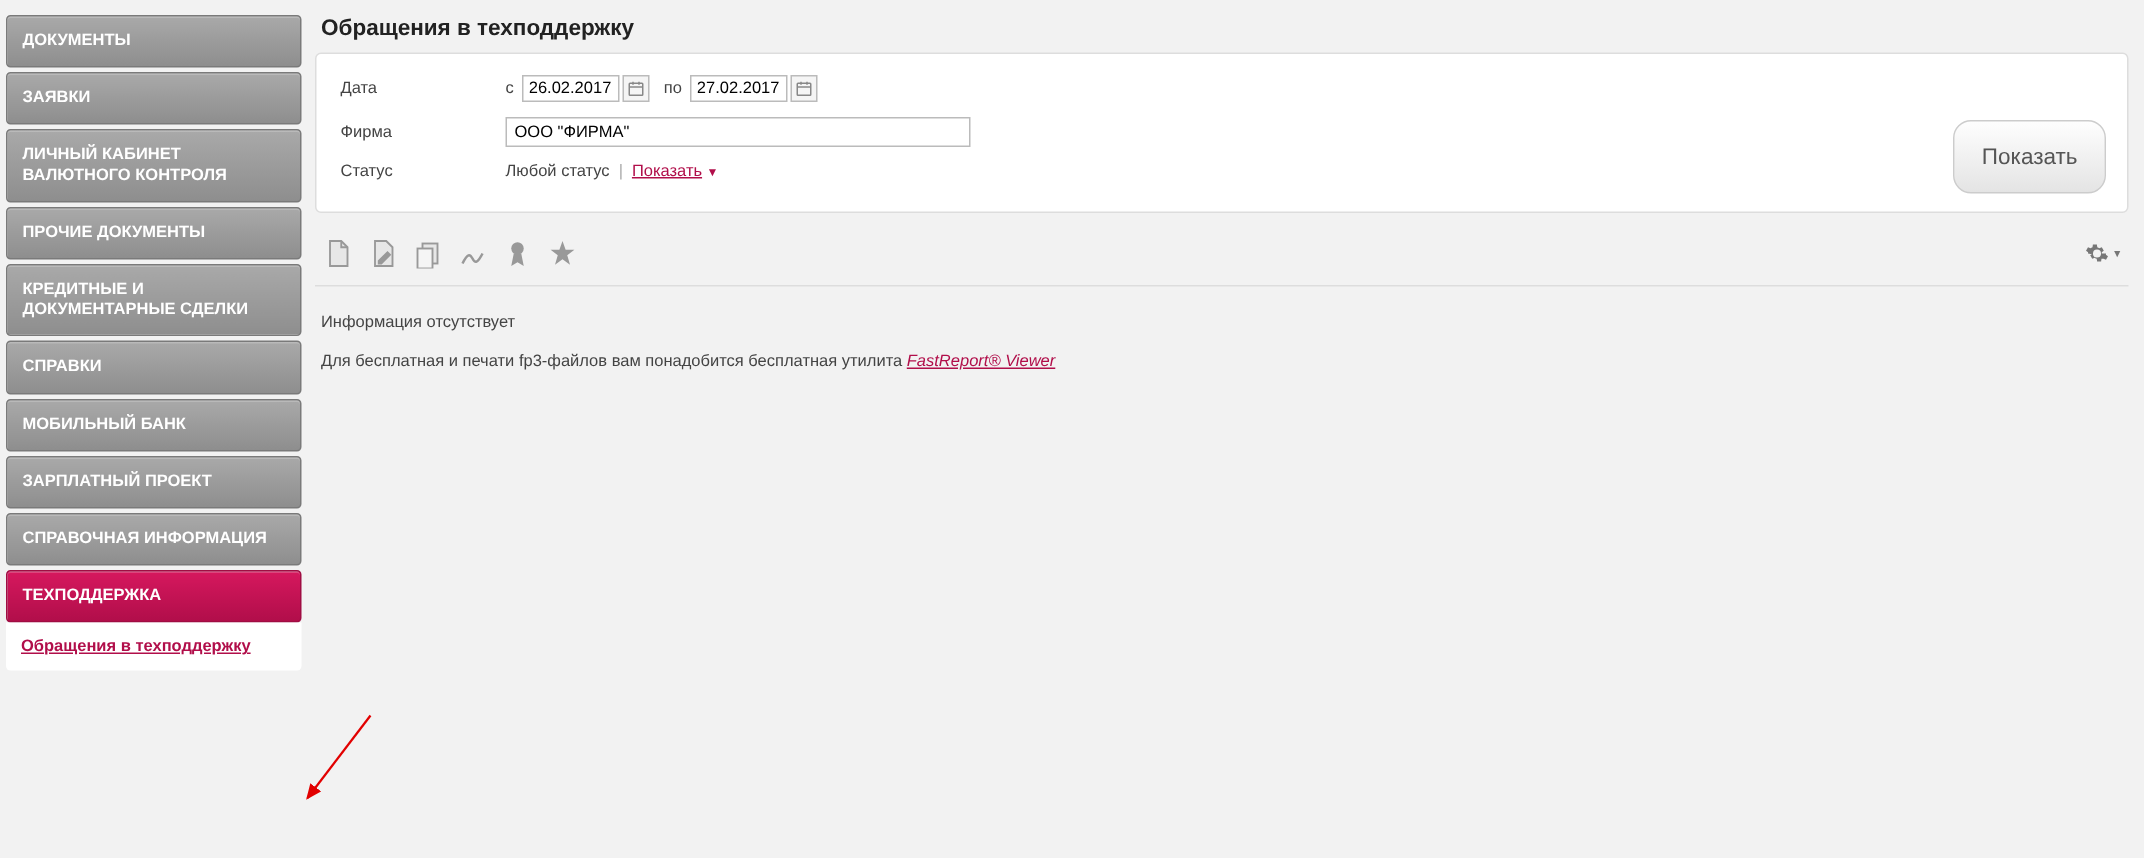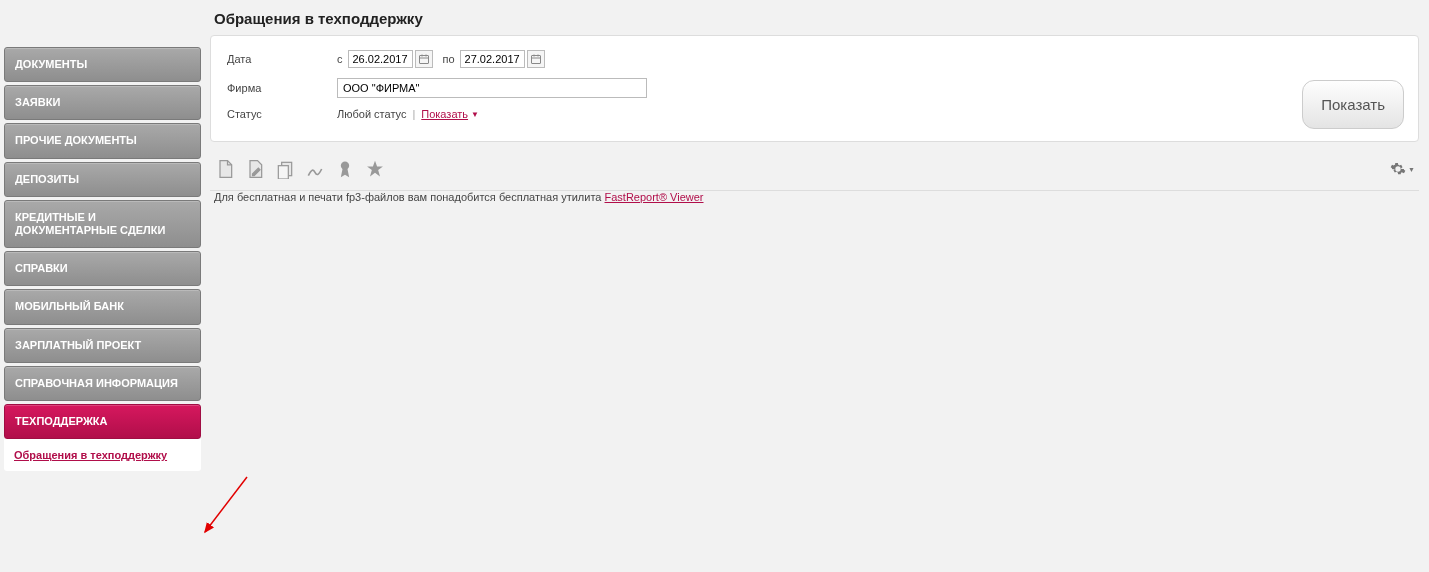--- a/index.html
+++ b/index.html
@@ -9,21 +9,20 @@
     background: #f2f2f2;
     color: #333;
     width: 1429px;
     height: 572px;
   }
   .layout { display: flex; width: 100%; height: 100%; }
   .sidebar {
     width: 205px;
     padding: 10px 4px;
     flex-shrink: 0;
-    margin-top: 37px;
   }
   .nav-item {
     background: linear-gradient(to bottom, #a9a9a9, #8e8e8e);
     color: #fff;
     font-weight: bold;
     font-size: 11px;
     padding: 10px 10px;
     margin-bottom: 3px;
     border-radius: 3px;
     cursor: pointer;
@@ -121,37 +120,37 @@
     border-bottom:1px solid #ddd;
     padding: 16px 4px 10px 4px;
     display:flex;
     align-items:center;
   }
   .tool-icons { display:flex; gap:8px; }
   .tool-icon { width:22px; height:22px; color:#9a9a9a; cursor:pointer; display:flex; align-items:center; justify-content:center;}
   .gear-wrap { margin-left:auto; color:#777; cursor:pointer; display:flex; align-items:center; gap:2px;}
   .info-empty { font-size:11px; color:#444; padding: 18px 4px 14px 4px;}
   .info-hint { font-size:11px; color:#444; padding: 0 4px;}
-  .info-hint a { color:#b10e4a; text-decoration:underline; cursor:pointer;}
+  .info-hint a { color:#b10e4a; text-decoration:underline; cursor:pointer;font-style:italic;}
   .arrow-overlay {
     position:absolute;
     left: -8px;
     top: 472px;
     pointer-events:none;
   }
 </style>
 </head>
 <body>
 
 <div class="layout">
   <div class="sidebar">
     <div class="nav-item">ДОКУМЕНТЫ</div>
     <div class="nav-item">ЗАЯВКИ</div>
+    <div class="nav-item">ЛИЧНЫЙ КАБИНЕТ ВАЛЮТНОГО КОНТРОЛЯ</div>
     <div class="nav-item">ПРОЧИЕ ДОКУМЕНТЫ</div>
-    <div class="nav-item">ДЕПОЗИТЫ</div>
     <div class="nav-item">КРЕДИТНЫЕ И ДОКУМЕНТАРНЫЕ СДЕЛКИ</div>
     <div class="nav-item">СПРАВКИ</div>
     <div class="nav-item">МОБИЛЬНЫЙ БАНК</div>
     <div class="nav-item">ЗАРПЛАТНЫЙ ПРОЕКТ</div>
     <div class="nav-item">СПРАВОЧНАЯ ИНФОРМАЦИЯ</div>
     <div class="nav-item active">ТЕХПОДДЕРЖКА</div>
     <div class="nav-sub">
       <a>Обращения в техподдержку</a>
     </div>
   </div>
@@ -236,20 +235,21 @@
         </span>
       </div>
       <div class="gear-wrap">
         <svg width="16" height="16" viewBox="0 0 24 24" fill="#777">
             <path d="M12 8a4 4 0 100 8 4 4 0 000-8zm9 4a7 7 0 01-.1 1.2l2.1 1.6-2 3.4-2.5-1a7 7 0 01-2 .1l-.4 2.7h-4l-.4-2.7a7 7 0 01-2-1.1l-2.5 1-2-3.4 2.1-1.6A7 7 0 013 12a7 7 0 01.1-1.2L1 9.2l2-3.4 2.5 1a7 7 0 012-1.1L7.9 3h4l.4 2.7a7 7 0 012 1.1l2.5-1 2 3.4-2.1 1.6c.1.4.1.8.1 1.2z"></path>
           </svg>
         <span style="font-size:7px;">▼</span>
       </div>
     </div>
 
+    <div class="info-empty">Информация отсутствует</div>
 
     <div class="info-hint">
       <span>Для бесплатная и печати fp3-файлов вам понадобится бесплатная утилита </span><a>FastReport® Viewer</a>
     </div>
 
     <svg class="arrow-overlay" width="60" height="80">
       <defs>
         <marker id="ah" markerWidth="8" markerHeight="8" refX="6" refY="3" orient="auto">
           <path d="M0,0 L7,3 L0,6 z" fill="#e20000"></path>
         </marker>

